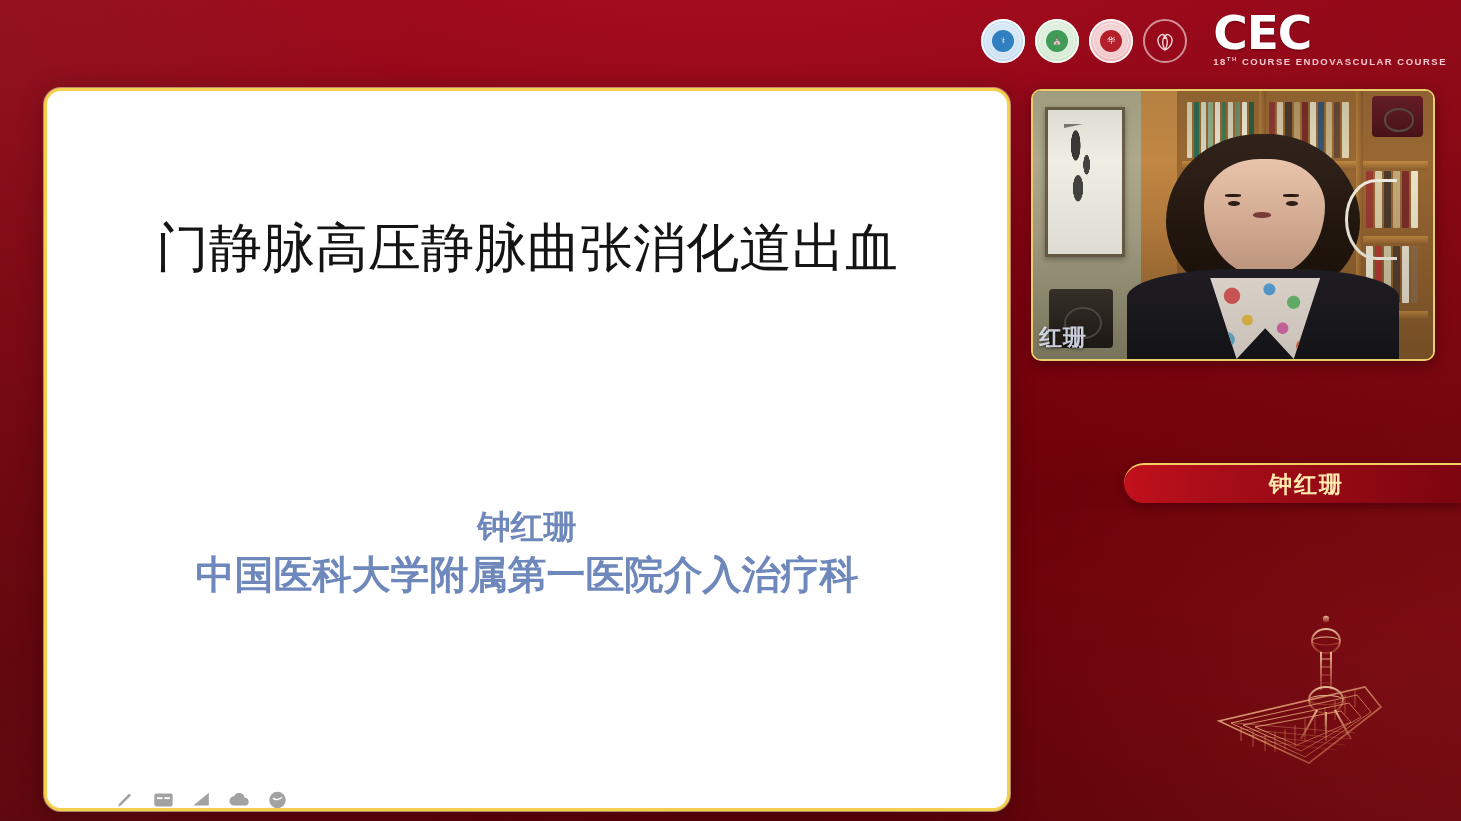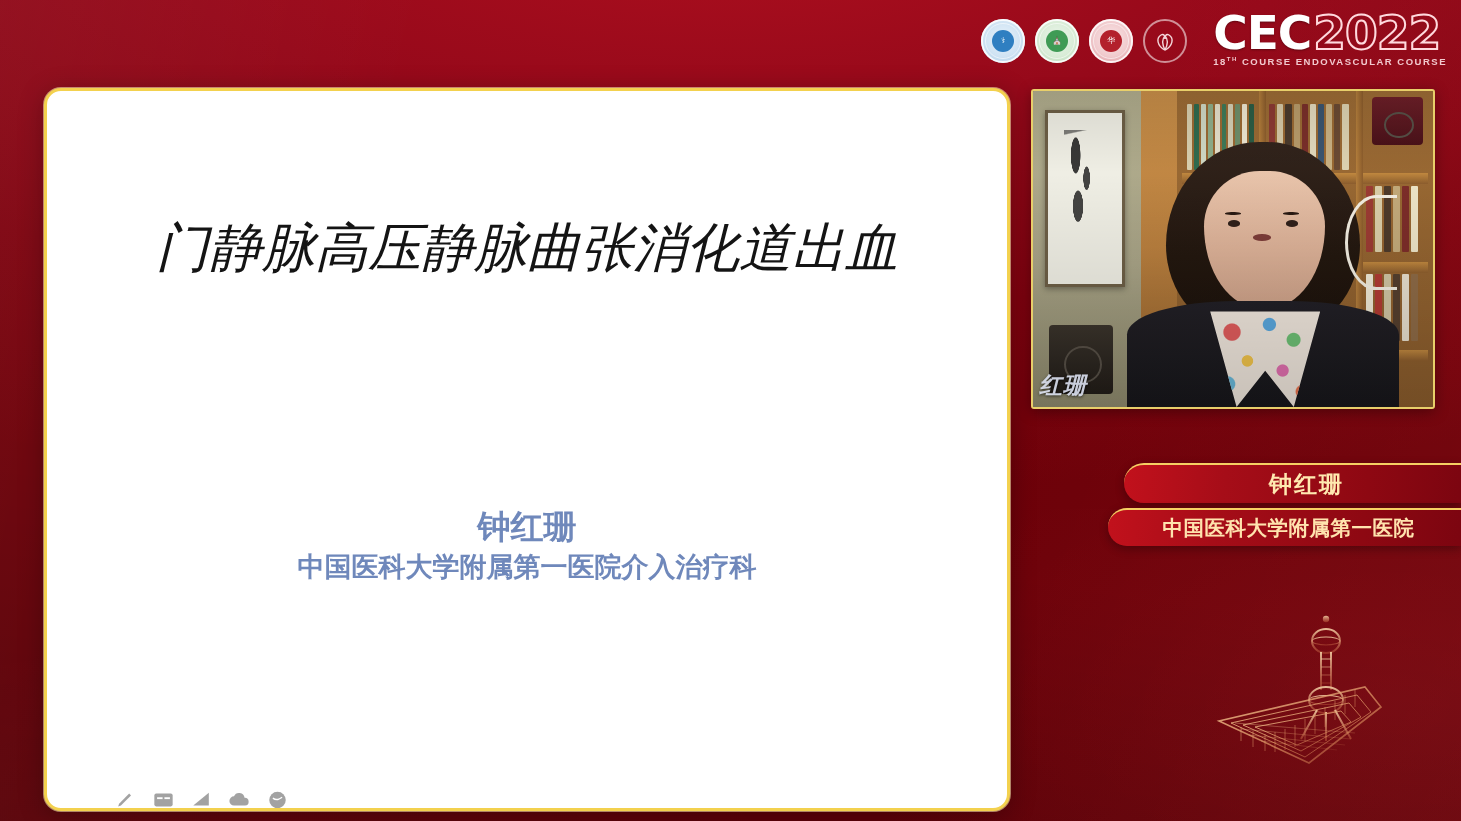--- a/index.html
+++ b/index.html
@@ -95,45 +95,44 @@
     border:3px solid #f3d14e;
     box-shadow:0 0 0 1px rgba(255,240,180,0.55), 0 4px 26px rgba(0,0,0,0.28);
     overflow:hidden; z-index:4;
   }
   .slide-inner{ position:relative; width:100%; height:100%; }
 
   .slide-title{
     position:absolute; left:0; right:0; top:130px;
     text-align:center; color:#141414;
     font-family:"DejaVu Sans","Liberation Sans",sans-serif;
-    font-size:53px; font-weight:400; line-height:1.0;font-style:italic;
+    font-size:53px; font-weight:400; line-height:1.0;
   }
   .slide-title .t2{ display:block; margin-top:52px; }
 
   .slide-author{
     position:absolute; left:0; right:0; top:415px;
     text-align:center; color:#6f88bb;
     font-family:"DejaVu Sans","Liberation Sans",sans-serif;
     font-weight:700;
   }
   .au-name{ font-size:33px; line-height:1.30; }
-  .au-org{ font-size:27px; line-height:1.32; }
+  .au-org{ font-size:39px; line-height:1.32; }
 
   .slide-footer-icons{
     position:absolute; left:66px; bottom:-3px;
     display:flex; gap:13px; align-items:flex-end; opacity:0.62;
   }
   .fi{ width:25px; height:22px; color:#6a6a6a; }
 
   
   .video{
-    position:absolute; left:1031px; top:89px; width:404px; height:320px;
-    border:2px solid #e8cf6a; border-radius:3px; overflow:hidden; z-index:5;
+    position:absolute; left:1031px; top:89px; width:404px; height:272px;
+    border:2px solid #e8cf6a; border-radius:10px; overflow:hidden; z-index:5;
     box-shadow:0 3px 14px rgba(0,0,0,0.35);
-    font-style:italic;
   }
   .vid-scene{ position:absolute; inset:0; background:#8d7a5e; }
   
   .v-wall{ position:absolute; left:0; top:0; width:29%; height:100%;
     background:linear-gradient(180deg,#b2ae8e 0%,#a8a386 55%,#8e8a6d 100%); }
   
   .v-frame{ position:absolute; left:3%; top:6%; width:20%; height:56%;
     background:#efeee4; border:3px solid #6d5f46; box-shadow:0 2px 6px rgba(0,0,0,0.35); }
   .v-frame::after{ content:""; position:absolute; left:22%; top:10%; width:52%; height:74%;
     background:
@@ -250,21 +249,20 @@
           <path d="M15 24 C 7 20, 6 12, 11 9 C 14 7.3, 15 10, 15 13"></path>
           <path d="M15 24 C 23 20, 24 12, 19 9 C 16 7.3, 15 10, 15 13"></path>
           <path d="M15 24 C 12 18, 12 13, 15 10 C 18 13, 18 18, 15 24"></path>
         </g>
       </svg>
     </div>
 
     <div class="cec-wrap">
       <div class="cec-line">
         <span class="cec-main">CEC</span>
-        <span class="cec-year">2022</span>
       </div>
       <div class="cec-sub">
         <span>18</span><sup>TH</sup>
         <span>COURSE ENDOVASCULAR COURSE</span>
       </div>
     </div>
   </div>
 
   <div class="slide">
     <div class="slide-inner">
@@ -374,23 +372,20 @@
       <div class="v-lamp"></div>
       <div class="v-obj"></div>
       <div class="vid-shade"></div>
       <div class="vid-watermark">红珊</div>
     </div>
   </div>
 
   <div class="ribbon ribbon-name">
     <span>钟红珊</span>
   </div>
-  <div class="ribbon ribbon-org">
-    <span>中国医科大学附属第一医院</span>
-  </div>
 
   <svg class="tower" viewBox="0 0 220 250">
     <defs>
       <linearGradient id="gd" x1="0" y1="0" x2="1" y2="1">
         <stop offset="0%" stop-color="#ffd9a0" stop-opacity="0.95"></stop>
         <stop offset="60%" stop-color="#e8a06a" stop-opacity="0.7"></stop>
         <stop offset="100%" stop-color="#b55a3c" stop-opacity="0.45"></stop>
       </linearGradient>
       <linearGradient id="gd2" x1="0" y1="0" x2="0" y2="1">
         <stop offset="0%" stop-color="#ffe2b4" stop-opacity="0.9"></stop>

